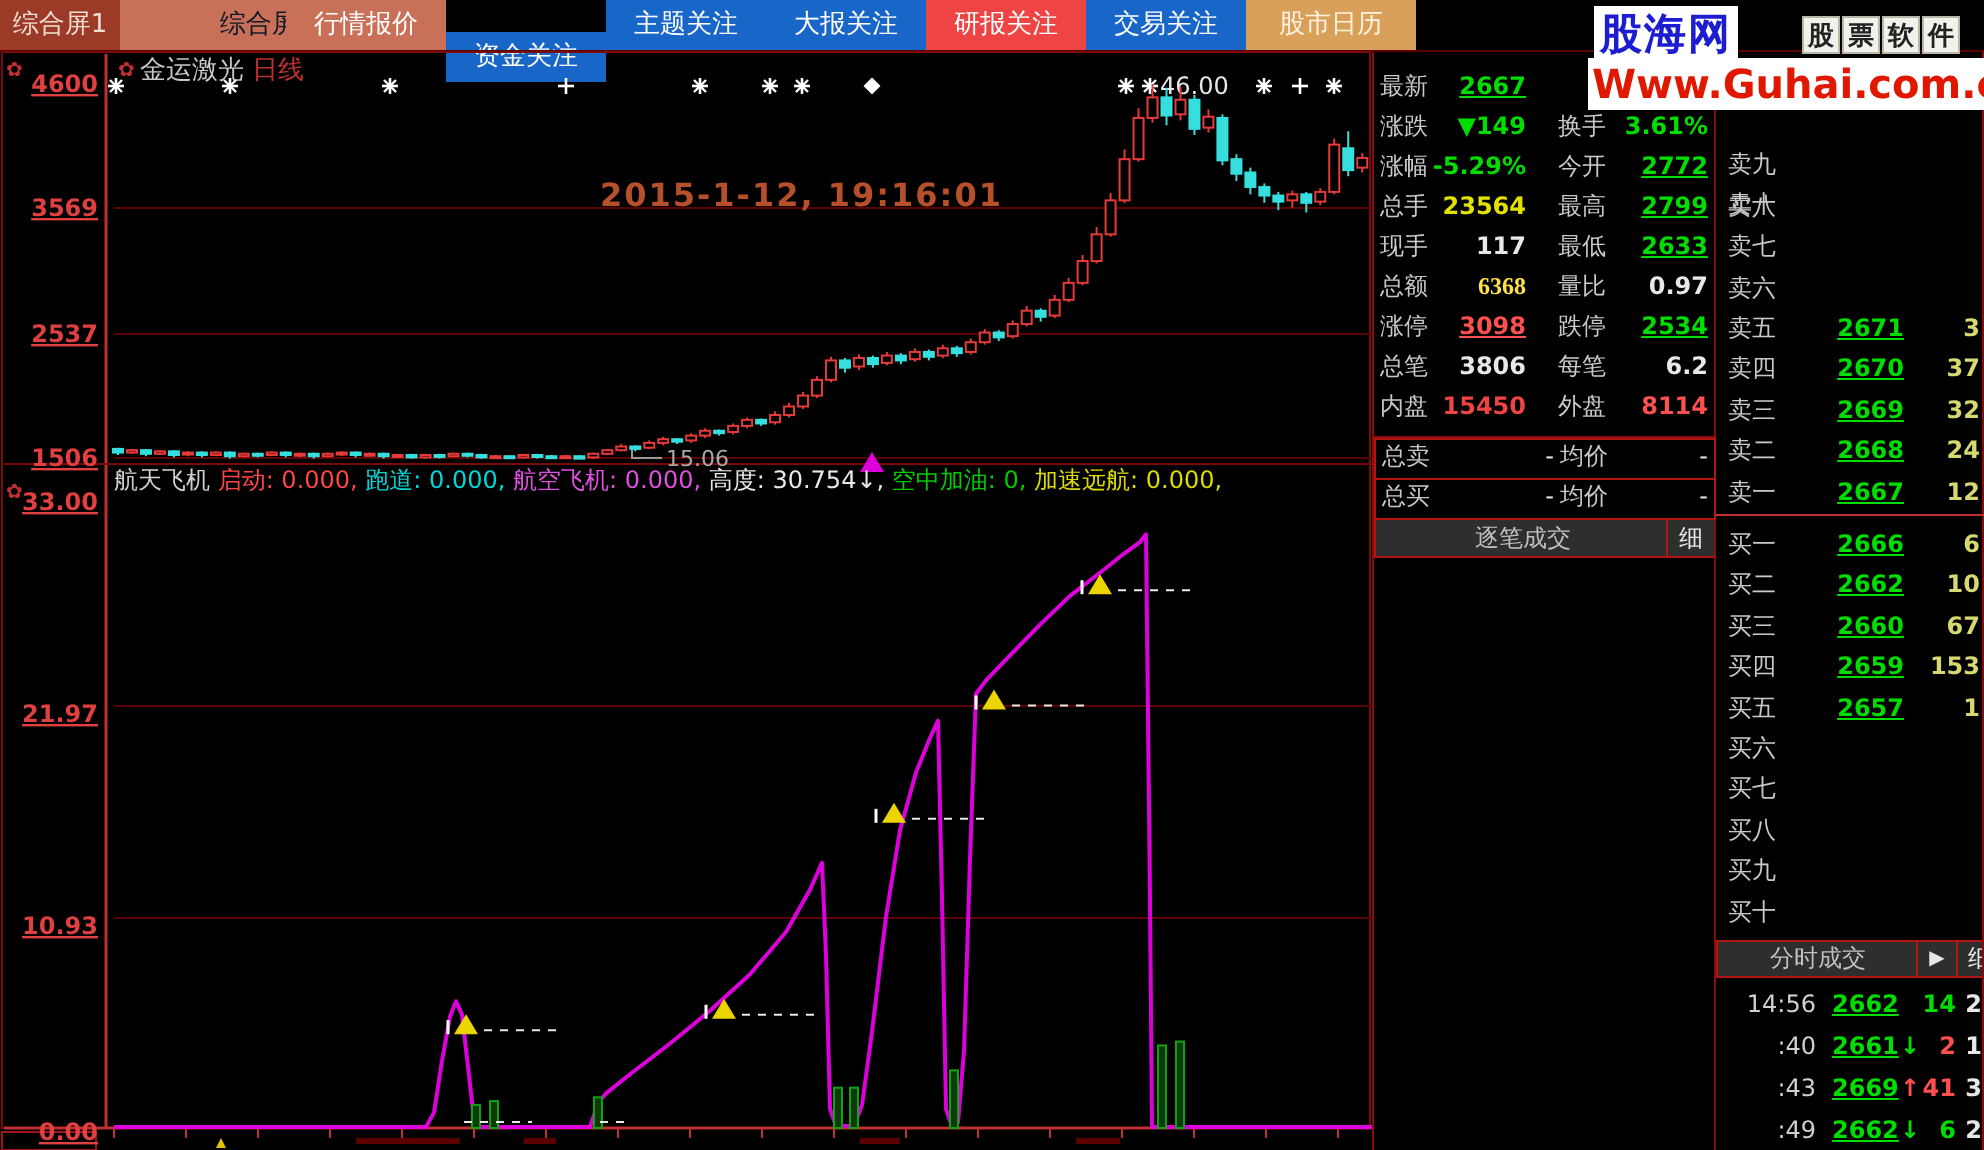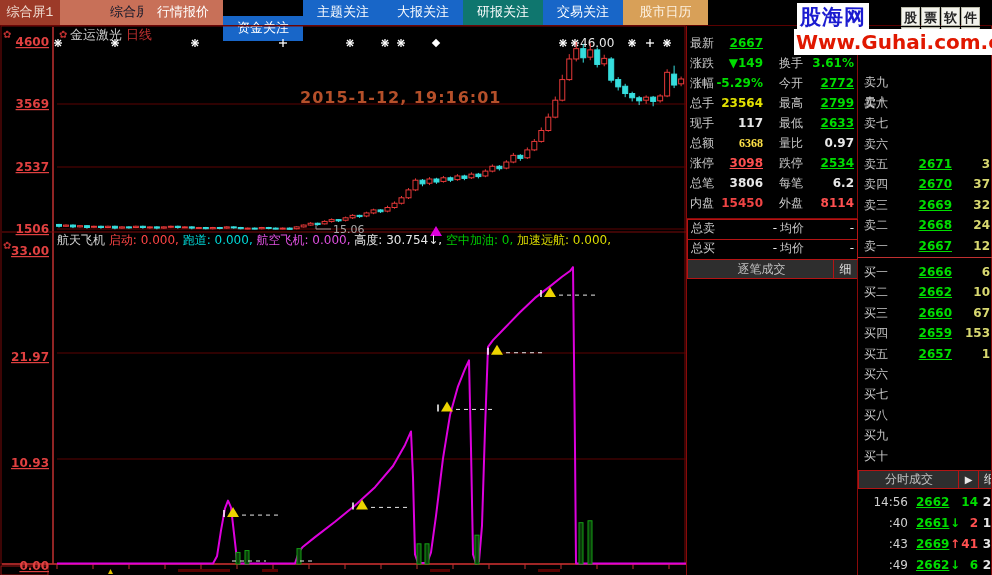--- a/index.html
+++ b/index.html
@@ -1,20 +1,20 @@
 <!DOCTYPE html>
 <html><head>
 <meta charset="utf-8">
 <style>
   html,body{margin:0;padding:0;background:#111;}
   #root{position:relative;width:992px;height:575px;background:#000;overflow:hidden;
         font-family:"DejaVu Sans","Liberation Sans",sans-serif;}
   .abs{position:absolute;}
   
-  #menubar{left:0;top:0;width:806px;height:25px;background:#000;font-family:Liberation Mono, monospace;}
+  #menubar{left:0;top:0;width:806px;height:25px;background:#000;}
   .tab{position:absolute;top:0;height:25px;line-height:25px;text-align:center;
        font-size:13px;cursor:default;white-space:nowrap;}
   
   #chart-svg{left:0;top:0;}
   
   .qlabel{color:#c8c8c8;font-size:12px;}
   .qval{font-size:12px;font-weight:bold;}
   .u{text-decoration:underline;}
   .row{position:absolute;height:20px;line-height:20px;white-space:nowrap;}
   .bar{position:absolute;background:#2e2e2e;border:1px solid #b41414;
@@ -40,21 +40,21 @@
 <body>
 
 <div id="root">
   <div id="menubar" class="abs">
       <div class="tab" style="left: 0px; width: 60px; background: rgb(156, 58, 40); color: rgb(240, 221, 210);">综合屏1</div>
       <div class="tab" style="left: 60px; width: 83px; background: rgb(200, 112, 88); color: #0f172a; padding-left: 32px;">综合屏2</div>
       <div class="tab" style="left: 143px; width: 80px; background: rgb(200, 112, 88); color: rgb(255, 255, 255);">行情报价</div>
       <div class="tab" style="left: 223px; width: 80px; background: rgb(24, 102, 200); color: rgb(255, 255, 255); margin-top: 16px;">资金关注</div>
       <div class="tab" style="left: 303px; width: 80px; background: rgb(24, 102, 200); color: rgb(255, 255, 255);">主题关注</div>
       <div class="tab" style="left: 383px; width: 80px; background: rgb(24, 102, 200); color: rgb(255, 255, 255);">大报关注</div>
-      <div class="tab" style="left: 463px; width: 80px; background: #0f766e; color: rgb(255, 255, 255);">研报关注</div>
+      <div class="tab" style="left: 463px; width: 80px; background: #ef4444; color: rgb(255, 255, 255);">研报关注</div>
       <div class="tab" style="left: 543px; width: 80px; background: rgb(24, 102, 200); color: rgb(255, 255, 255);">交易关注</div>
       <div class="tab" style="left: 623px; width: 85px; background: rgb(216, 160, 88); color: rgb(253, 242, 226);">股市日历</div>
     </div>
   <div class="hline abs" style="left:0;top:25px;width:992px;background:#5a0000;"></div>
 
   <svg id="chart-svg" class="abs" width="992" height="550" style="left:0;top:25px;">
       <rect x="1" y="1" width="684" height="538" fill="none" stroke="#7a0a0a"></rect>
       <line x1="53" y1="2" x2="53" y2="539" stroke="#c03030" stroke-width="1.5"></line>
       <line x1="57" y1="79" x2="686" y2="79" stroke="#5c0202"></line>
       <line x1="57" y1="142" x2="686" y2="142" stroke="#5c0202"></line>

